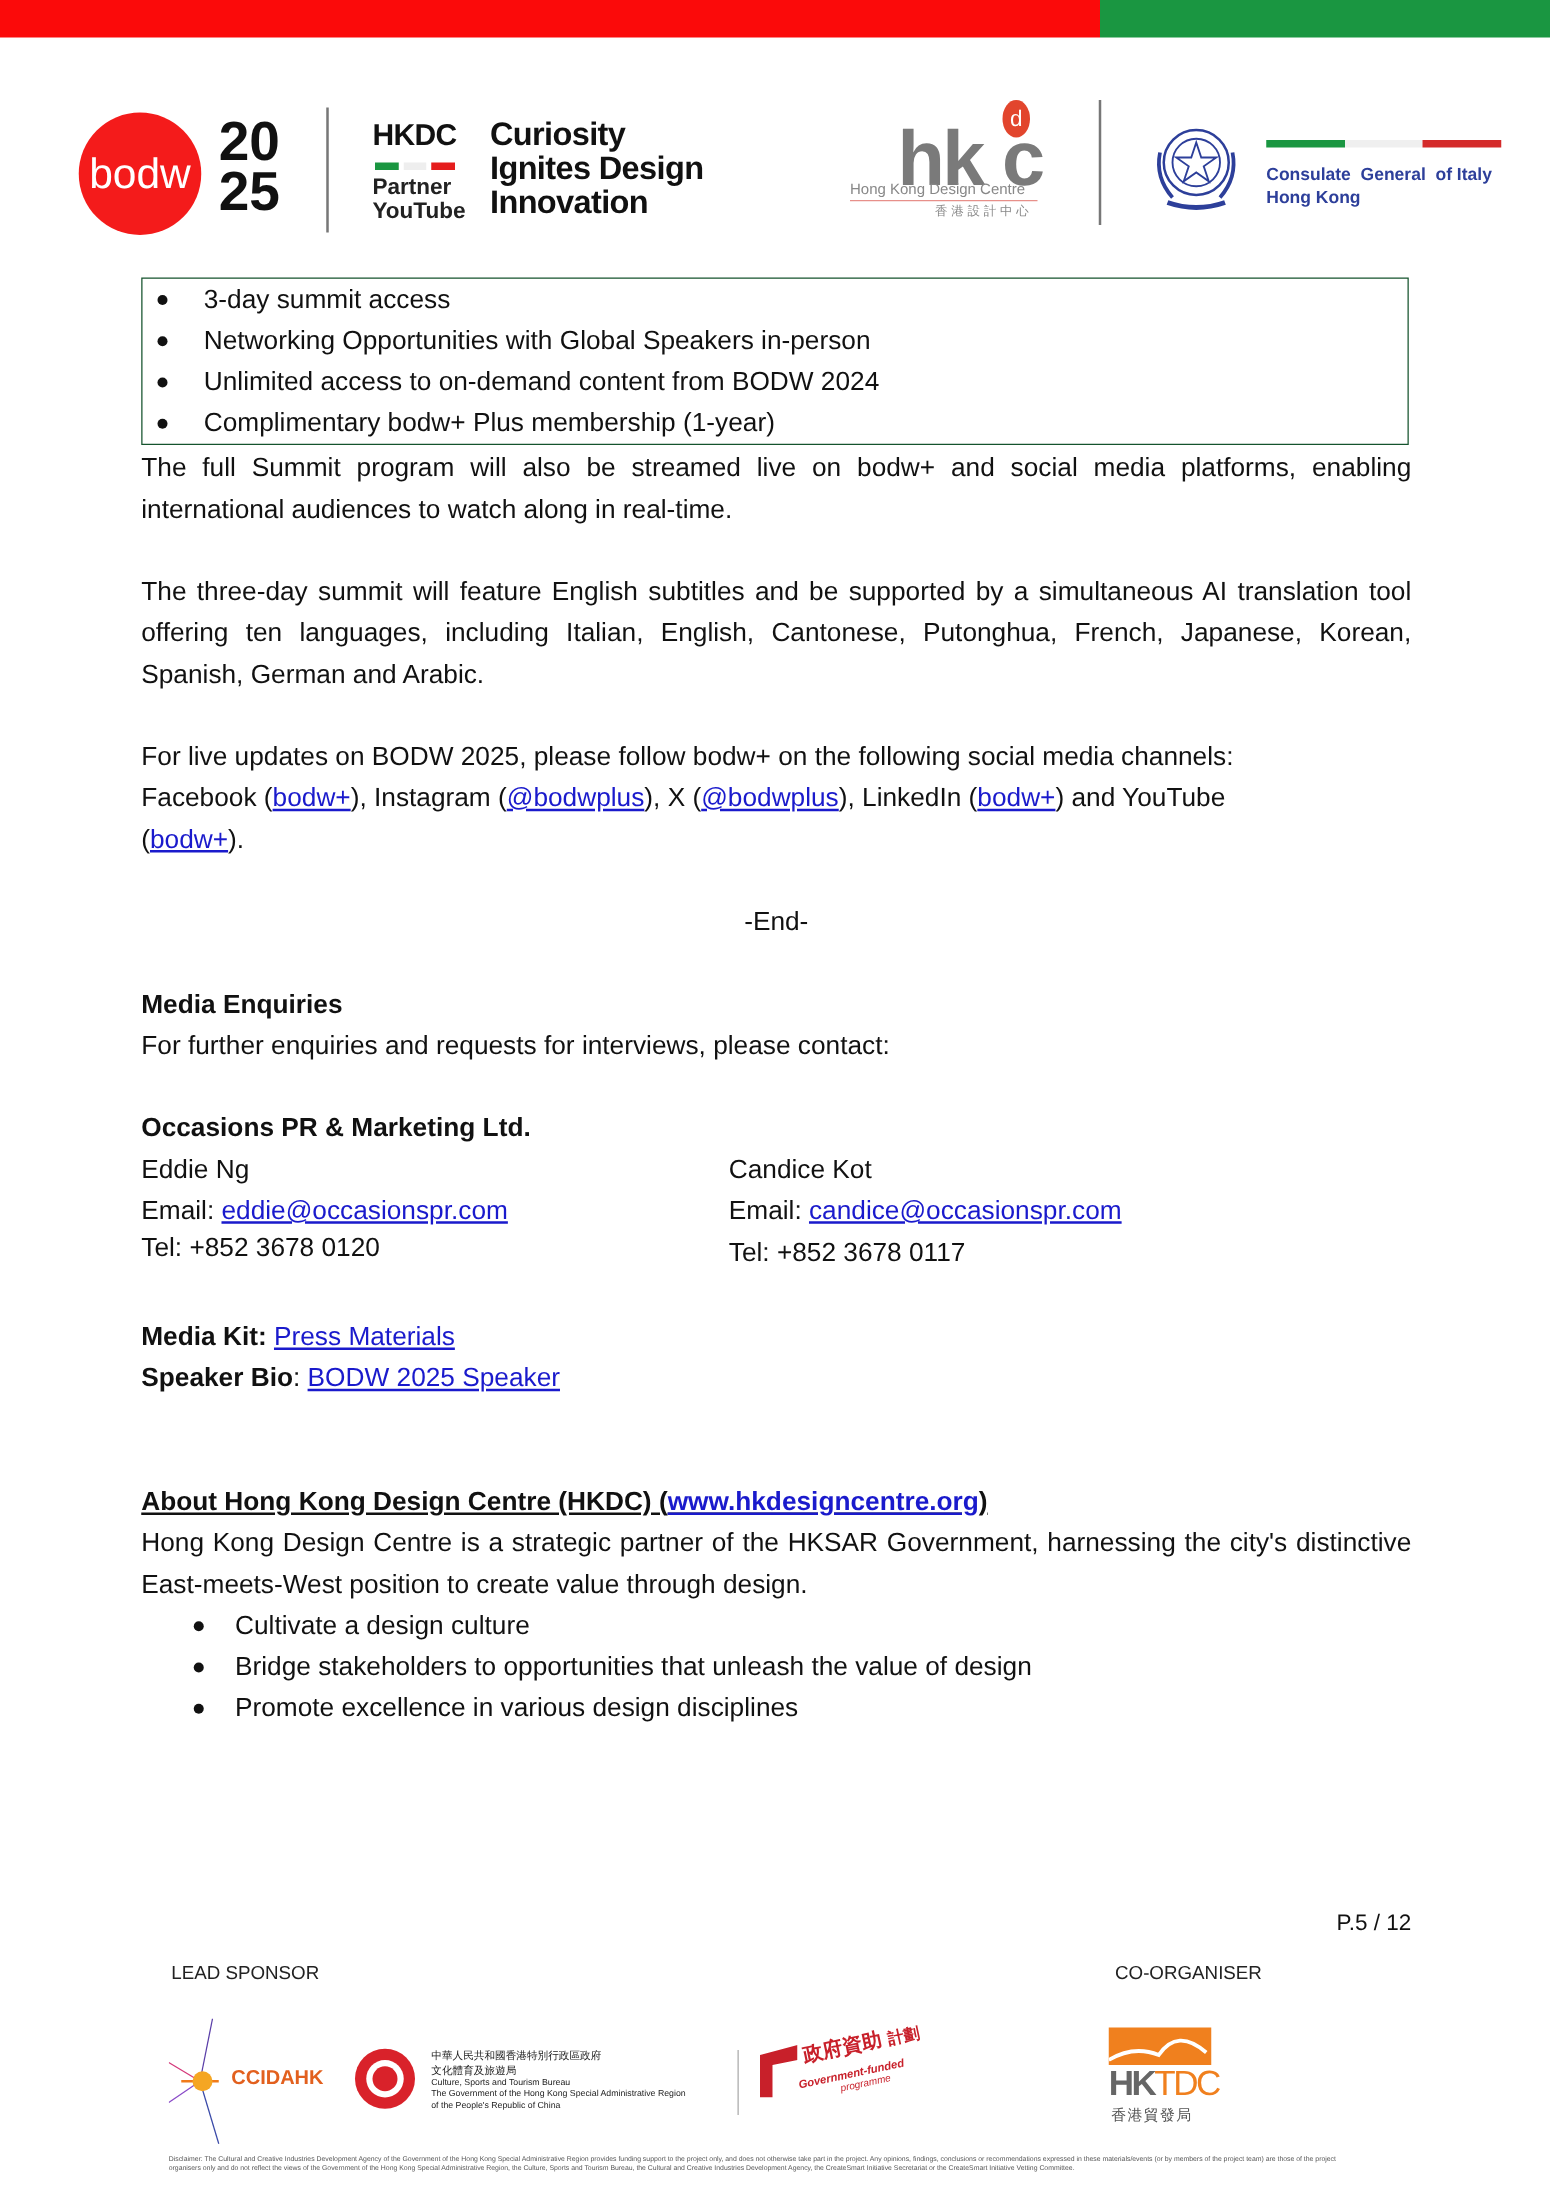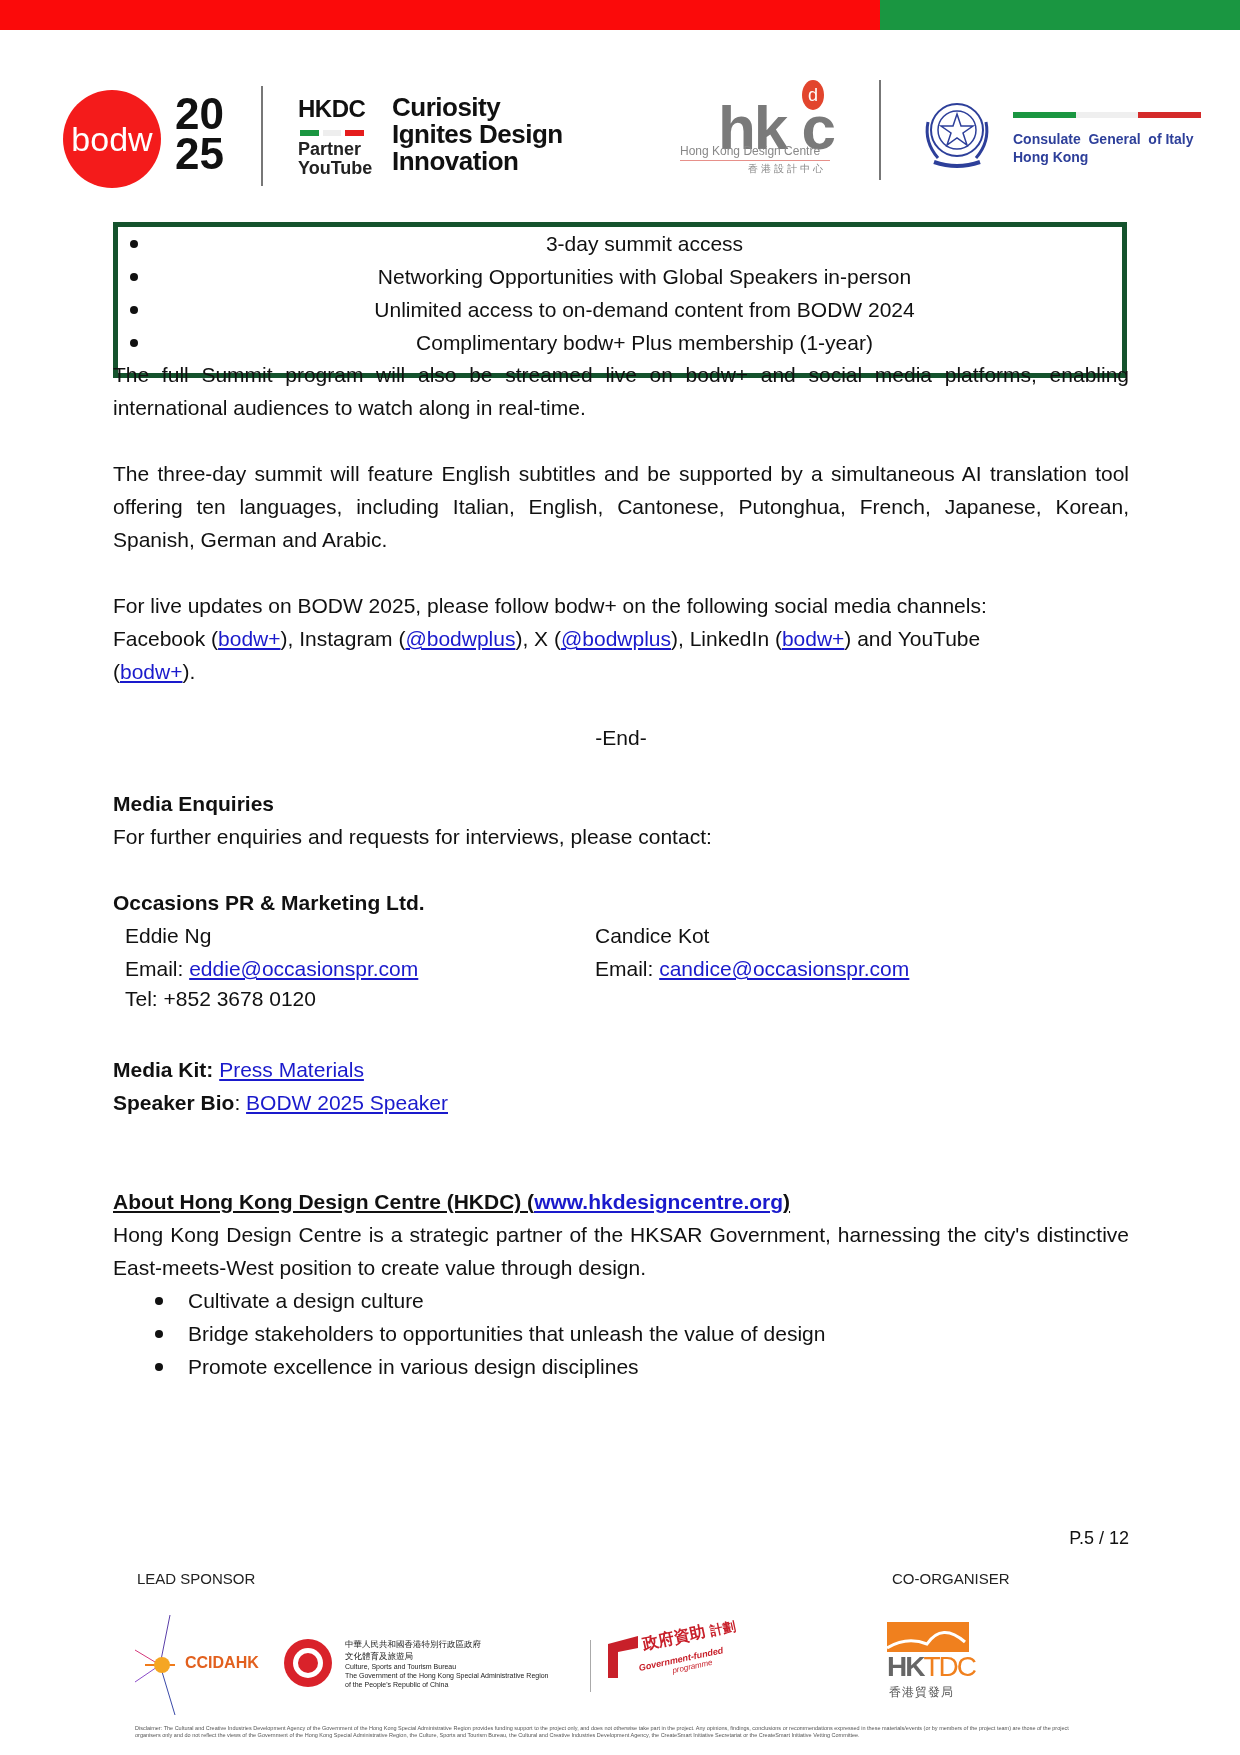--- a/index.html
+++ b/index.html
@@ -28,30 +28,30 @@
   .hkdc .en { position: absolute; left: 4px; top: 64px; font-size: 12px; color: #888; white-space: nowrap; }
   .hkdc .line { position: absolute; left: 4px; top: 80px; width: 150px; height: 1px; background: #e7908a; }
   .hkdc .zh { position: absolute; left: 72px; top: 82px; font-size: 10px; color: #888; letter-spacing: 3px; }
   .emblem { position: absolute; left: 920px; top: 14px; width: 74px; height: 80px; }
   .consulate-flag { position: absolute; left: 1013px; top: 34px; width: 188px; height: 6px; display: flex; }
   .consulate-flag span { flex: 1; }
   .consulate-text { position: absolute; left: 1013px; top: 52px; color: #2d3f9a; font-size: 14px; font-weight: bold; line-height: 18px; }
 
   
   .content { position: absolute; left: 113px; width: 1016px; font-size: 21px; line-height: 33px; }
-  .boxlist { position: absolute; left: 113px; top: 222px; width: 1014px; height: 156px; border: 5px solid #14532d; box-sizing: border-box; text-align: center; }
+  .boxlist { position: absolute; left: 113px; top: 222px; width: 1014px; height: 134px; border: 1px solid #14532d; box-sizing: border-box; }
   .boxlist ul { margin: 0; padding: 0; list-style: none; }
   .boxlist li { position: relative; padding-left: 49px; font-size: 21px; line-height: 33px; height: 33px; }
   .bullet { position: absolute; left: 12px; top: 13px; width: 8px; height: 8px; border-radius: 50%; background: #111; }
   p { margin: 0; }
   .just { text-align: justify; }
   a.lnk { color: #1a1acc; text-decoration: underline; }
   b { font-weight: bold; }
   .center { text-align: center; }
-  .contacts { position: relative; height: 132px; margin-left: 12px; }
+  .contacts { position: relative; height: 132px; }
   .col { position: absolute; top: 0; }
   .about-list li { position: relative; padding-left: 75px; height: 33px; list-style: none; }
   .about-list { margin: 0; padding: 0; }
   .about-list .bullet { left: 42px; }
 
   .pageno { position: absolute; right: 111px; top: 1528px; font-size: 18px; }
   .sponsor-lbl { position: absolute; top: 1570px; font-size: 15px; color: #222; }
   .logo-row { position: absolute; top: 1610px; height: 110px; }
   .disclaimer { position: absolute; left: 135px; top: 1725px; width: 950px; font-size: 5.5px; line-height: 7px; color: #555; }
 </style>
@@ -139,20 +139,21 @@
   <p><b>Occasions PR &amp; Marketing Ltd.</b></p>
   <div class="contacts">
     <div class="col" style="left:0">
       <p>Eddie Ng</p>
       <p><span>Email: </span><a class="lnk">eddie@occasionspr.com</a></p>
       <p style="margin-top:-3px">Tel: +852 3678 0120</p>
     </div>
     <div class="col" style="left:470px">
       <p>Candice Kot</p>
       <p><span>Email: </span><a class="lnk">candice@occasionspr.com</a></p>
+      <p style="margin-top:1px">Tel: +852 3678 0117</p>
     </div>
   </div>
   <p style="height:2px"></p>
   <p><b>Media Kit:</b> <a class="lnk">Press Materials</a></p>
   <p><b>Speaker Bio</b><span>: </span><a class="lnk">BODW 2025 Speaker</a></p>
   <p style="height:66px"></p>
   <p style="text-decoration:underline; font-weight:bold;"><span>About Hong Kong Design Centre (HKDC) (</span><a class="lnk">www.hkdesigncentre.org</a><span>)</span></p>
   <p class="just">Hong Kong Design Centre is a strategic partner of the HKSAR Government, harnessing the city's distinctive East-meets-West position to create value through design.</p>
   <ul class="about-list">
     <li><span class="bullet"></span><span>Cultivate a design culture</span></li>

